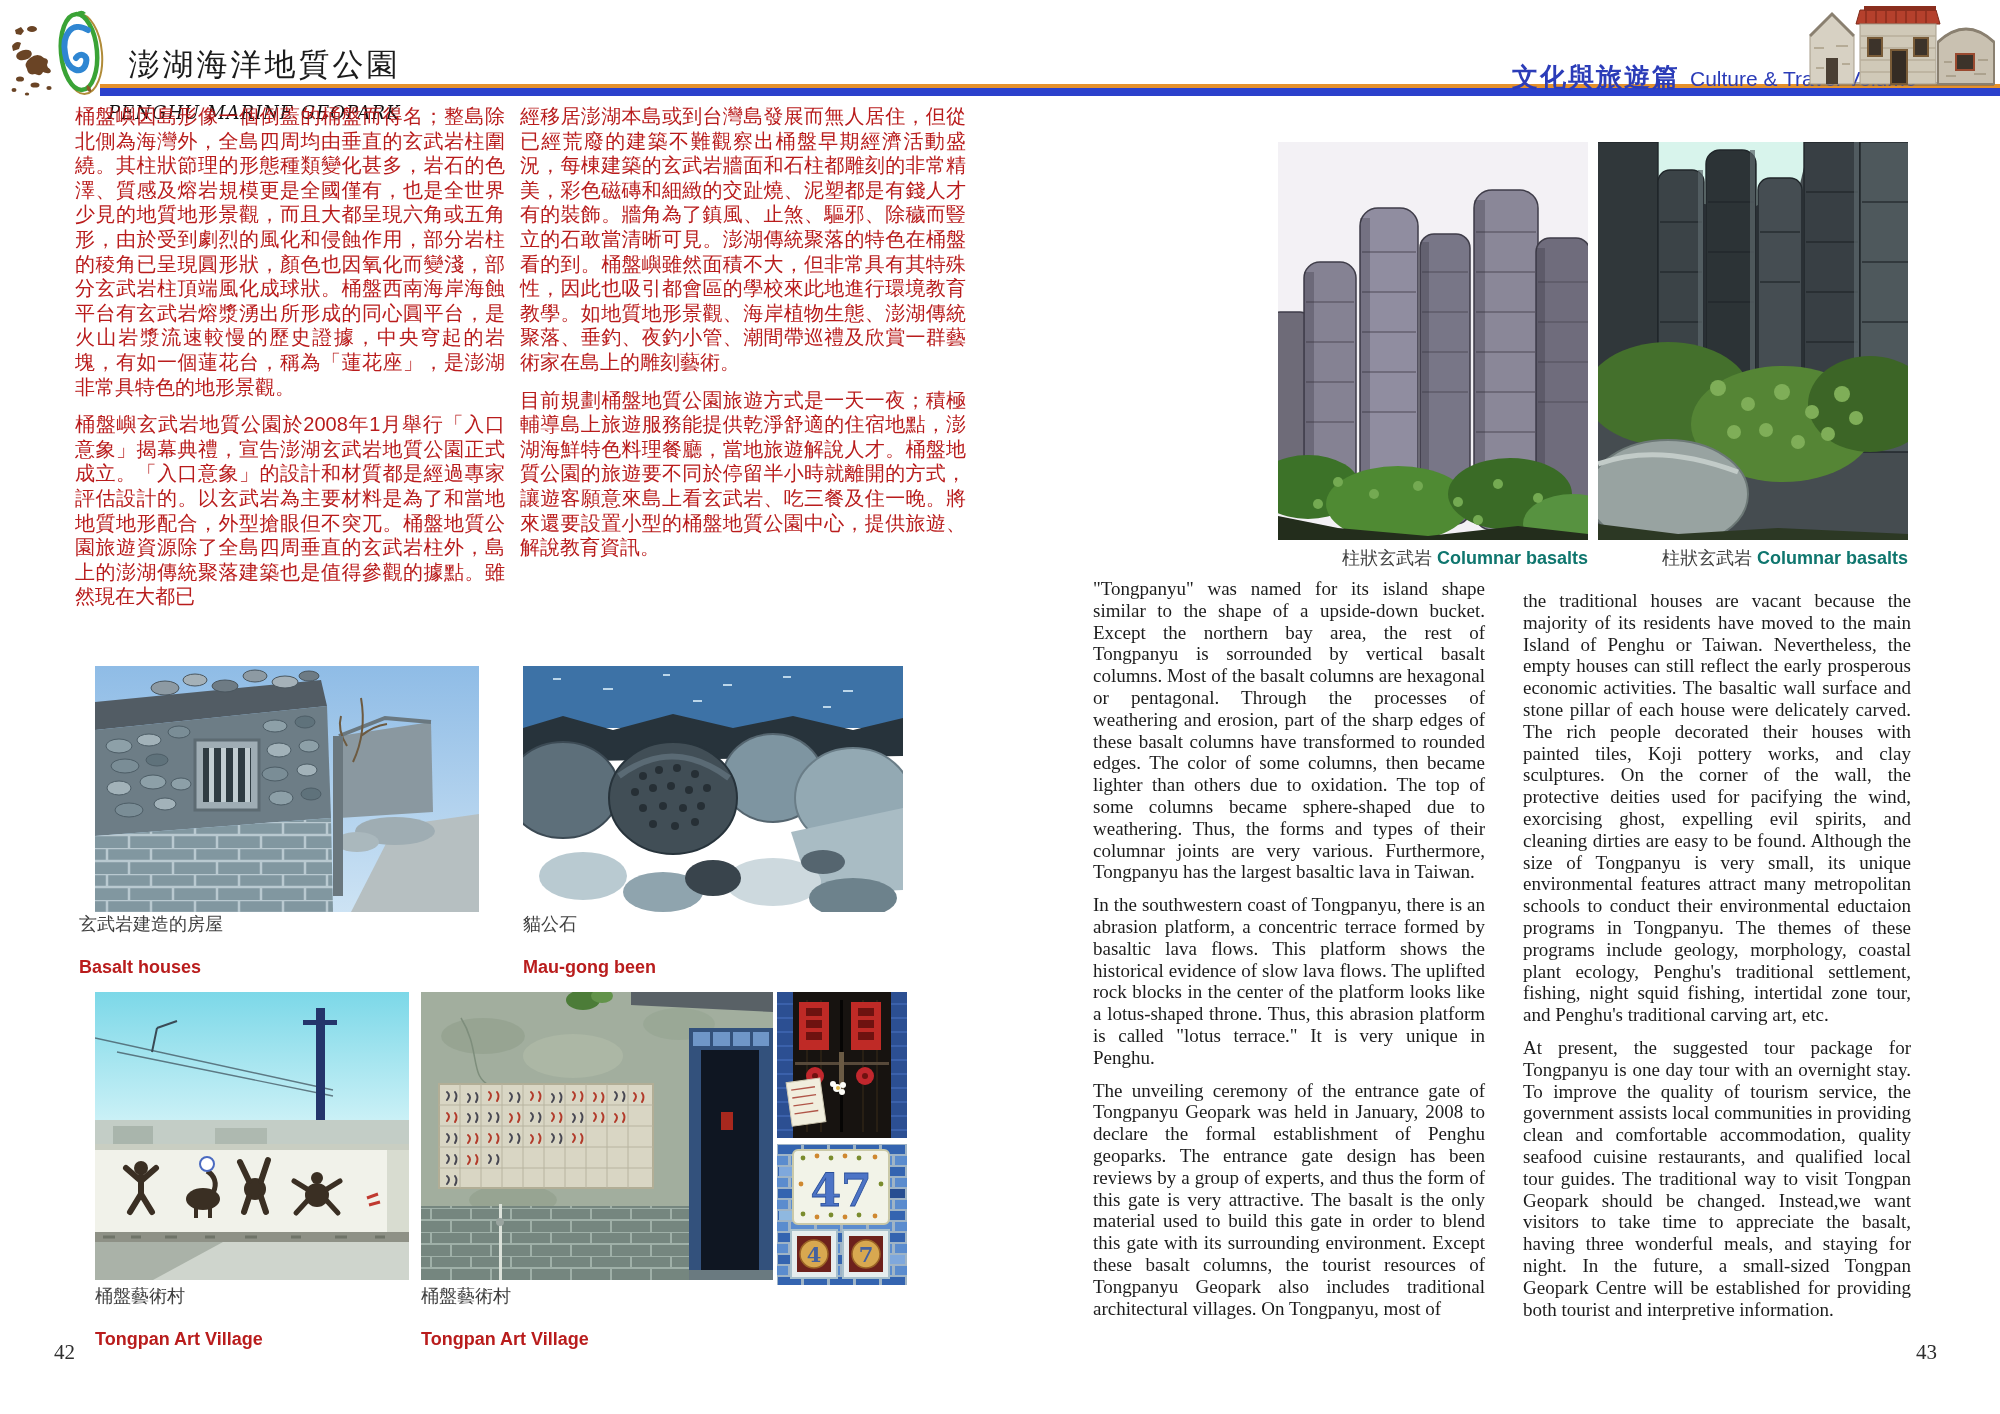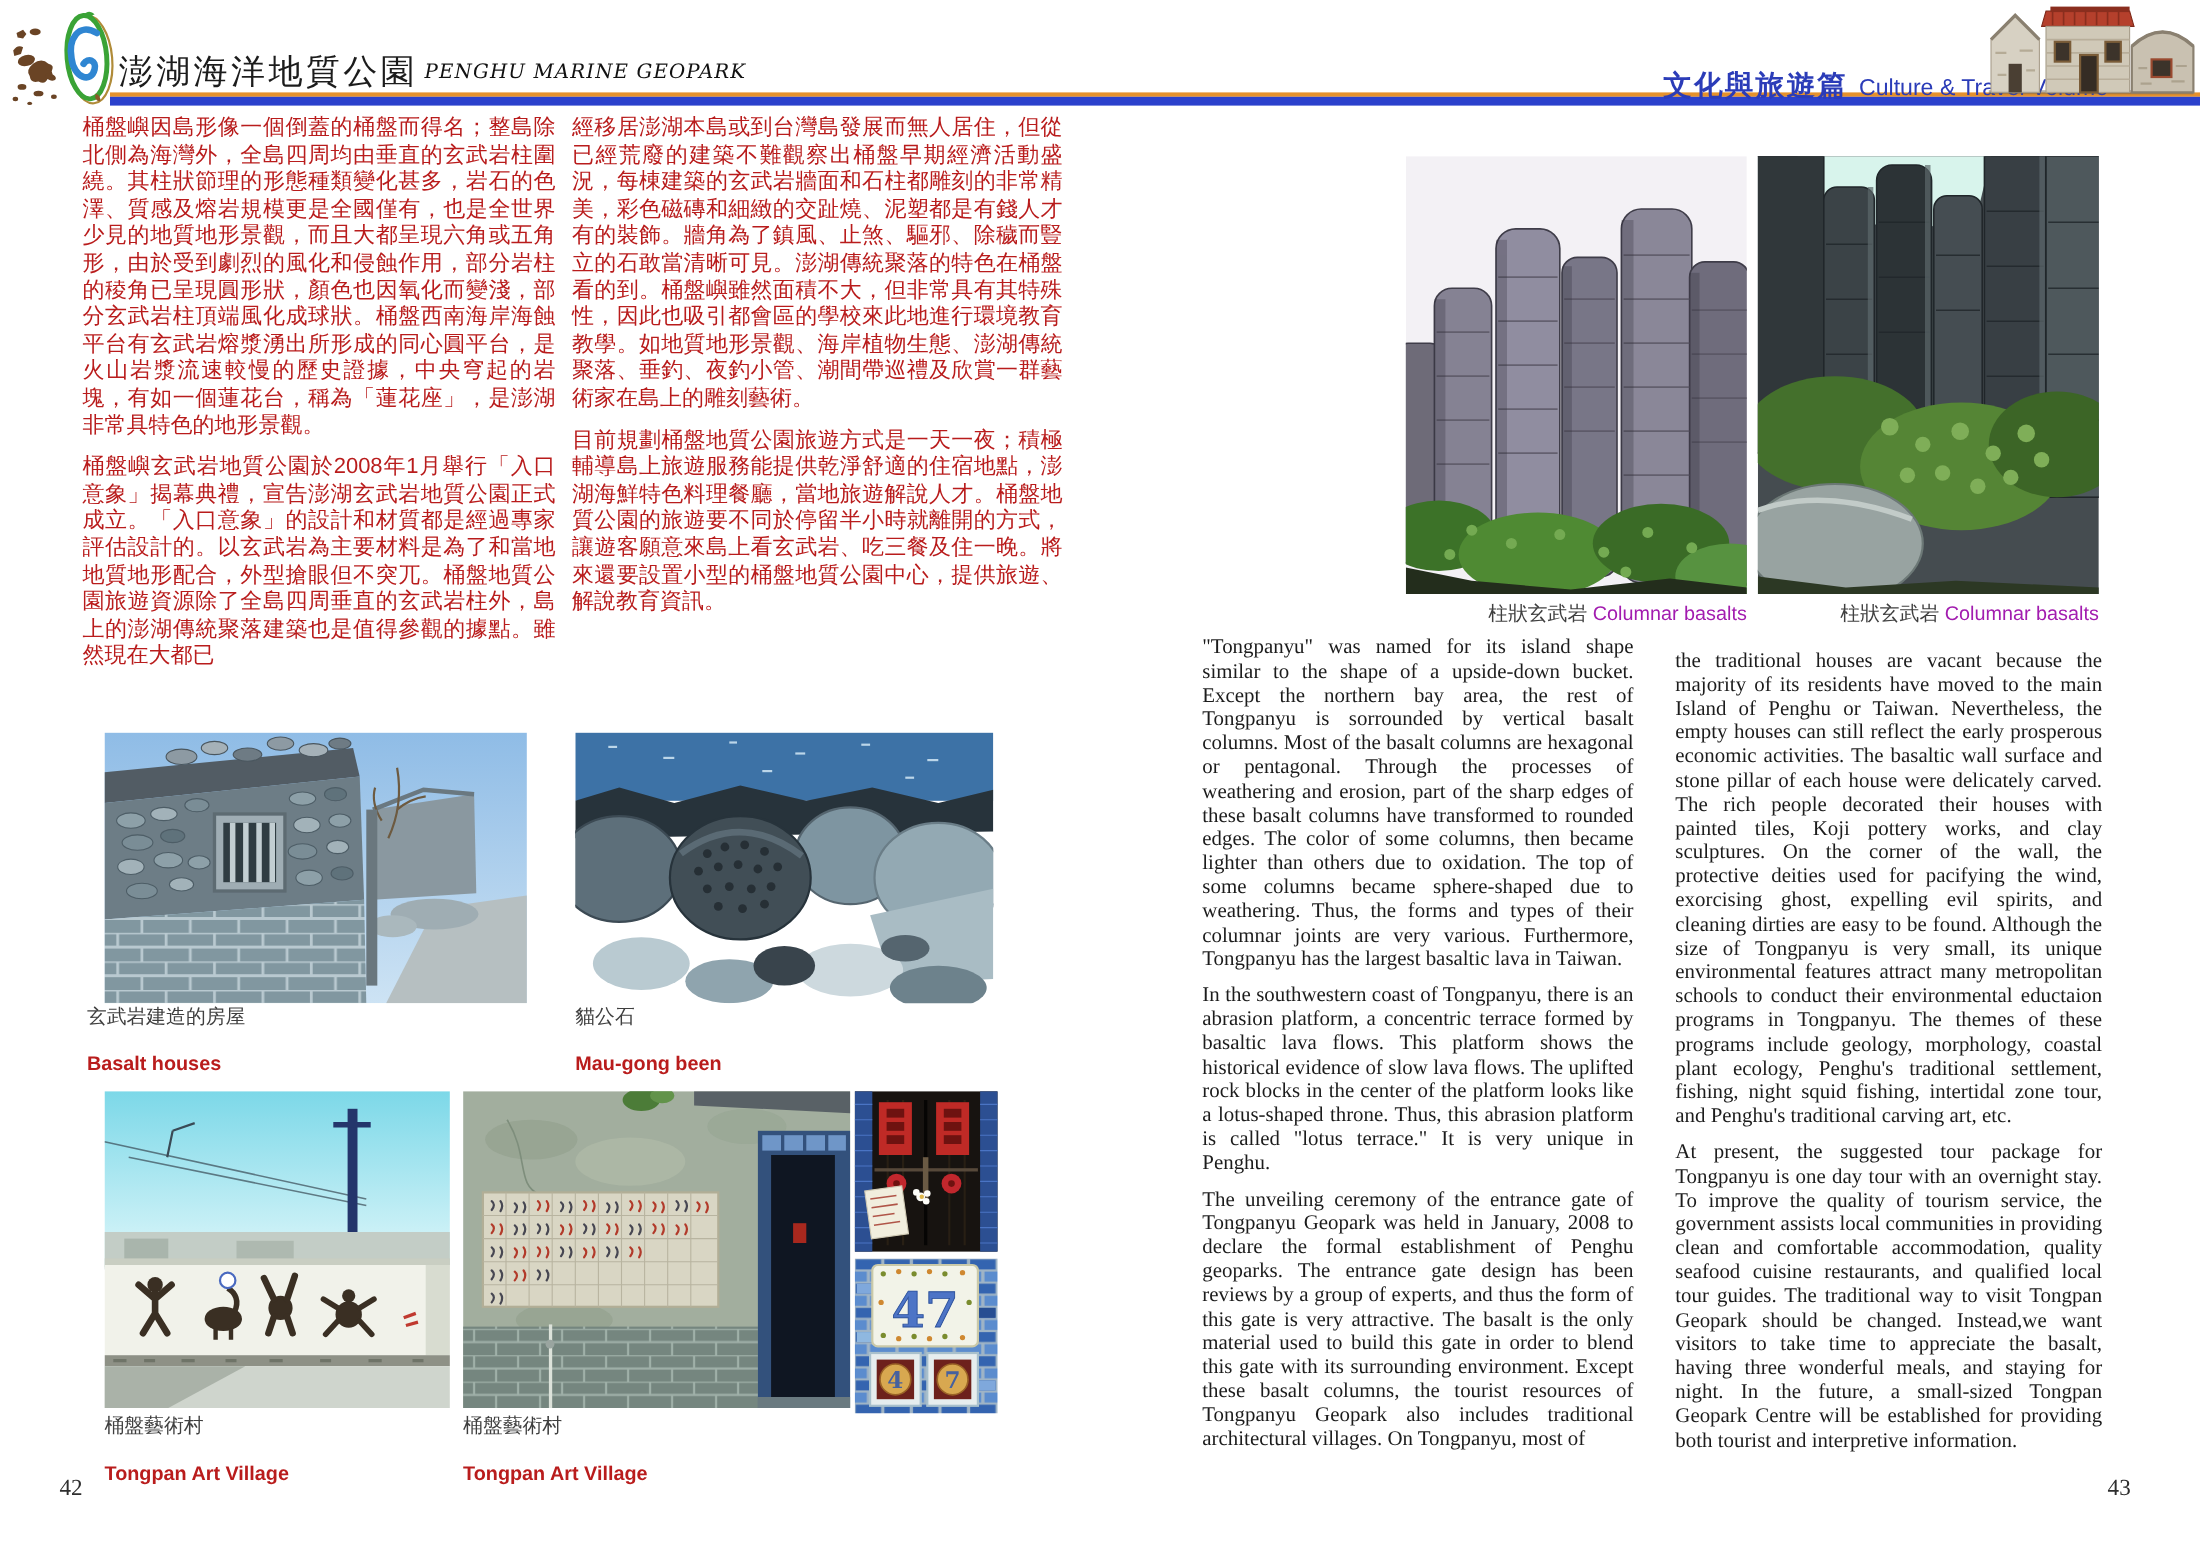--- a/index.html
+++ b/index.html
@@ -1,36 +1,36 @@
 <!DOCTYPE html>
 <html><head>
 <meta charset="utf-8">
 <style>
   html,body{margin:0;padding:0;background:#ffffff;}
   body{width:2000px;height:1414px;position:relative;overflow:hidden;
        font-family:"Liberation Sans",sans-serif;}
   .abs{position:absolute;}
   
-  .brand{display:flex;align-items:center;gap:6px;}
+  .brand{display:flex;align-items:flex-end;gap:16px;flex-direction:column;}
   .brand-zh{font-family:"DejaVu Serif",serif;font-size:31px;color:#1c1c1c;letter-spacing:3px;}
   .brand-en{font-family:"DejaVu Serif",serif;font-style:italic;font-size:18px;color:#111;letter-spacing:1px;}
   .section{display:flex;align-items:baseline;gap:10px;margin-top:18px;}
   .section-zh{font-size:26px;font-weight:bold;color:#2b3cb8;letter-spacing:2px;}
   .section-en{font-size:21px;color:#2b3cb8;}
   .rule-orange{left:100px;top:84px;width:1900px;height:4px;background:#e5912c;}
   .rule-blue{left:100px;top:88px;width:1900px;height:8px;background:#2b41cc;}
   
   .zhcol p{font-size:20px;line-height:24.6px;text-align:justify;margin:0 0 13px 0;color:#b91c1c;}
   .encol p{font-family:"Liberation Serif",serif;font-size:19px;line-height:21.8px;
            text-align:justify;margin:0 0 11px 0;color:#1c1c1c;}
   .caption .zh{display:block;font-size:18px;line-height:21px;color:#3f3f3f;}
   .caption .en{display:block;font-size:18px;line-height:21px;font-weight:bold;color:#b91c1c;margin-top:22px;}
   .caption-inline{font-size:18px;}
   .caption-inline .zh{color:#3f3f3f;}
-  .caption-inline .en{font-weight:normal;color:#a21caf;}
+  .caption-inline .en{font-weight:bold;color:#0f766e;}
   .pagenum{font-family:"Liberation Serif",serif;font-size:21px;color:#2e2e2e;}
   .photo{display:block;}
 </style>
 </head>
 <body>
 
 <div class="abs rule-orange"></div>
 <div class="abs rule-blue"></div>
 
 <svg class="abs" style="left:8px;top:24px" width="52" height="72" viewBox="0 0 52 72">

